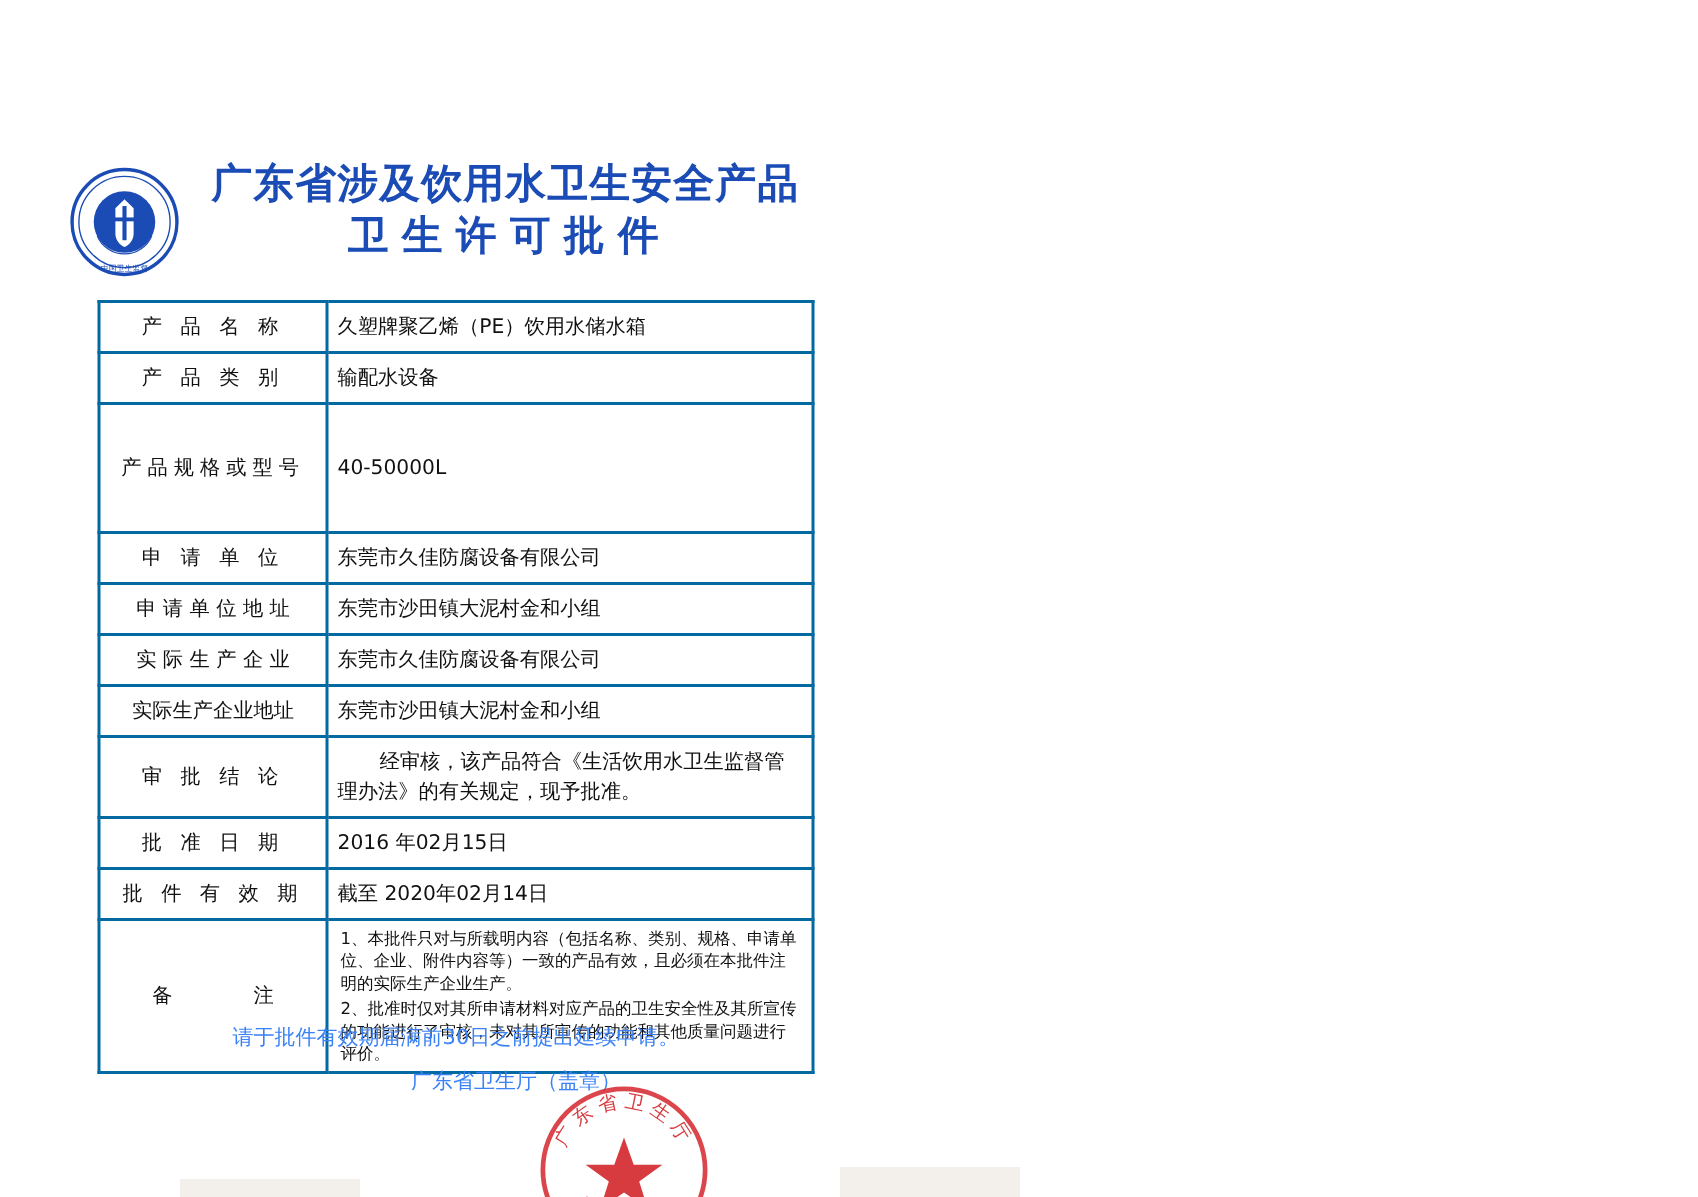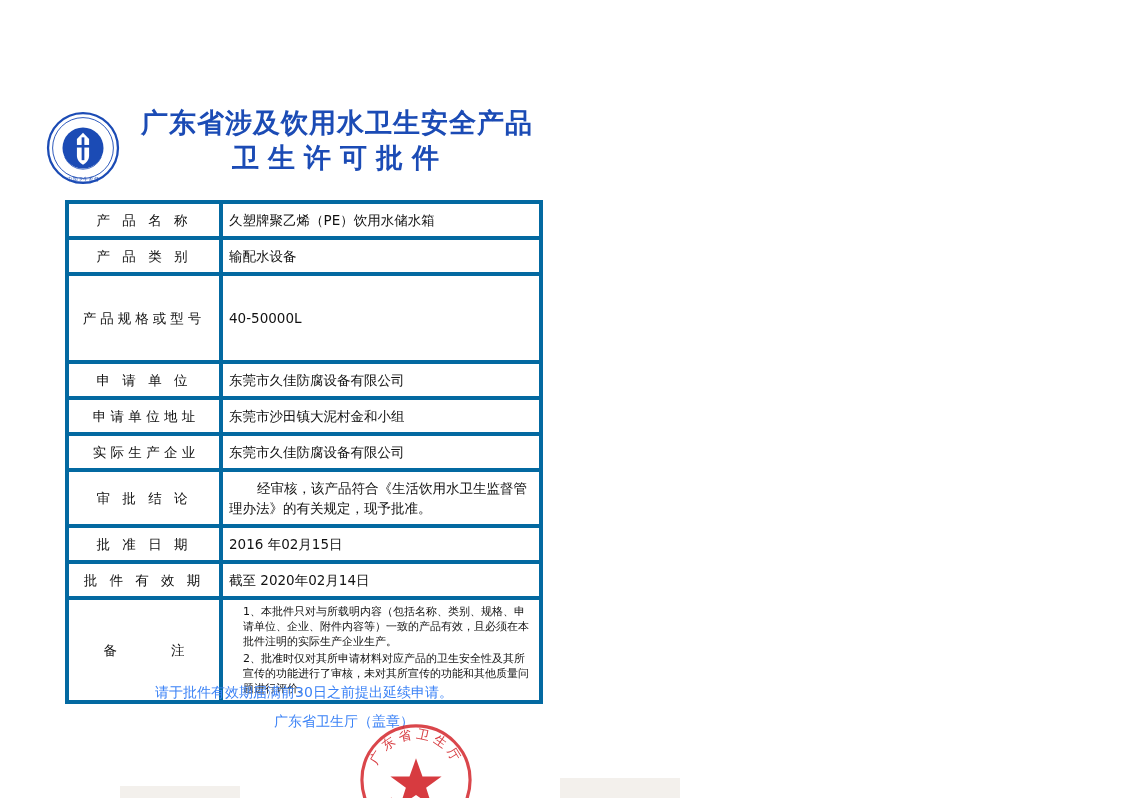--- a/index.html
+++ b/index.html
@@ -68,21 +68,21 @@
     position: absolute;
     left: 20px;
     top: 96px;
     width: 478px;
     border-collapse: collapse;
     table-layout: fixed;
     font-size: 13.5px;
     color: #111;
   }
   table.cert-table td {
-    border: 4px solid #0369a1;
+    border: 2px solid #0369a1;
     padding: 3px 6px;
     vertical-align: middle;
     line-height: 20px;
   }
   td.lbl {
     width: 138px;
     text-align: center;
     letter-spacing: 4px;
     padding-left: 10px;
     padding-right: 6px;
@@ -98,21 +98,20 @@
   .row-cat  td { height: 26px; }
   .row-spec td { height: 78px; vertical-align: top; padding-top: 5px;}
   .row-std  td { height: 26px; }
   .row-2l td { height: 46px; }
   .row-note td { height: 72px; vertical-align: middle; }
   .note-text {
     font-size: 11px;
     line-height: 15px;
     letter-spacing: 0px;
     padding: 1px 2px 1px 2px;
-    margin-left: 12px;
   }
   .concl {
     text-indent: 28px;
     line-height: 21px;
   }
   .val-indent { padding-left: 36px; }
 
   .cert-footer {
     position: absolute;
     left: 20px;
@@ -209,20 +208,24 @@
         <td class="lbl">申 请 单 位</td>
         <td class="val">东莞市久佳防腐设备有限公司</td>
       </tr>
       <tr class="row-std">
         <td class="lbl tight">申 请 单 位 地 址</td>
         <td class="val">东莞市沙田镇大泥村金和小组</td>
       </tr>
       <tr class="row-std">
         <td class="lbl tight">实 际 生 产 企 业</td>
         <td class="val">东莞市久佳防腐设备有限公司</td>
+      </tr>
+      <tr class="row-std">
+        <td class="lbl tight">实际生产企业地址</td>
+        <td class="val">东莞市沙田镇大泥村金和小组</td>
       </tr>
       <tr class="row-2l">
         <td class="lbl">审 批 结 论</td>
         <td class="val concl">经审核，该产品符合《生活饮用水卫生监督管理办法》的有关规定，现予批准。</td>
       </tr>
       <tr class="row-std">
         <td class="lbl">批 准 日 期</td>
         <td class="val val-indent">2016 年02月15日</td>
       </tr>
       <tr class="row-std">

